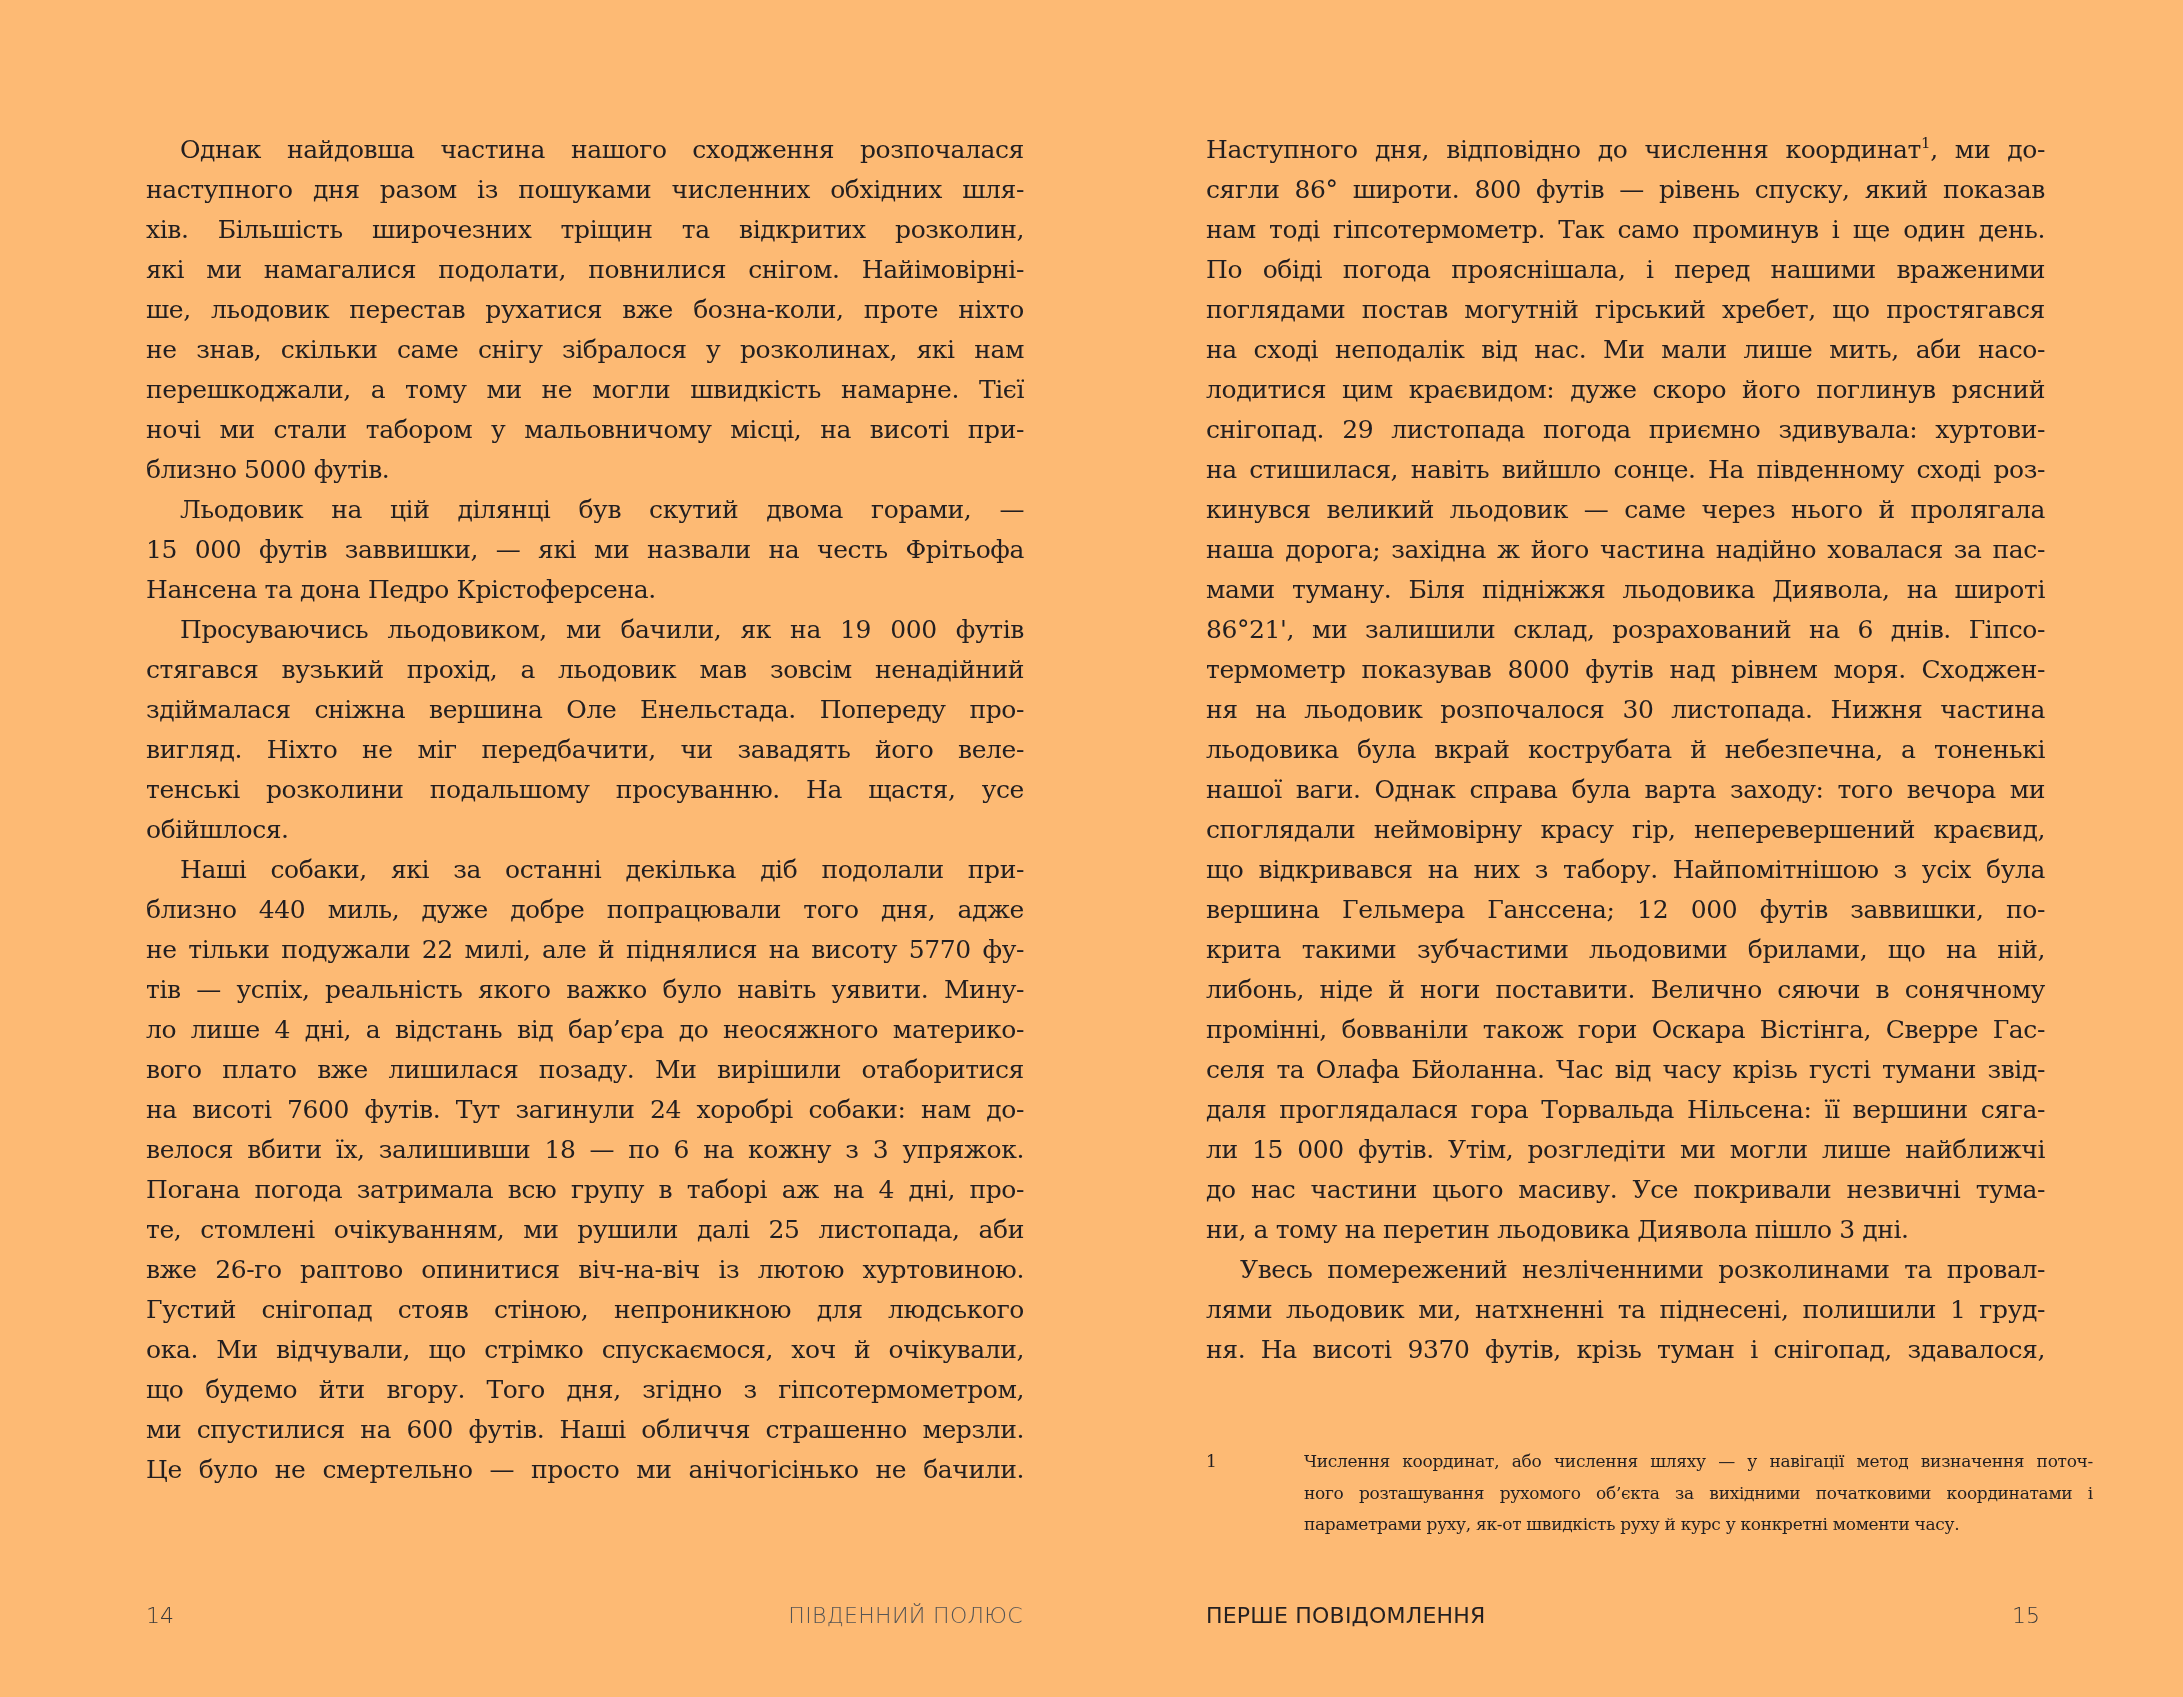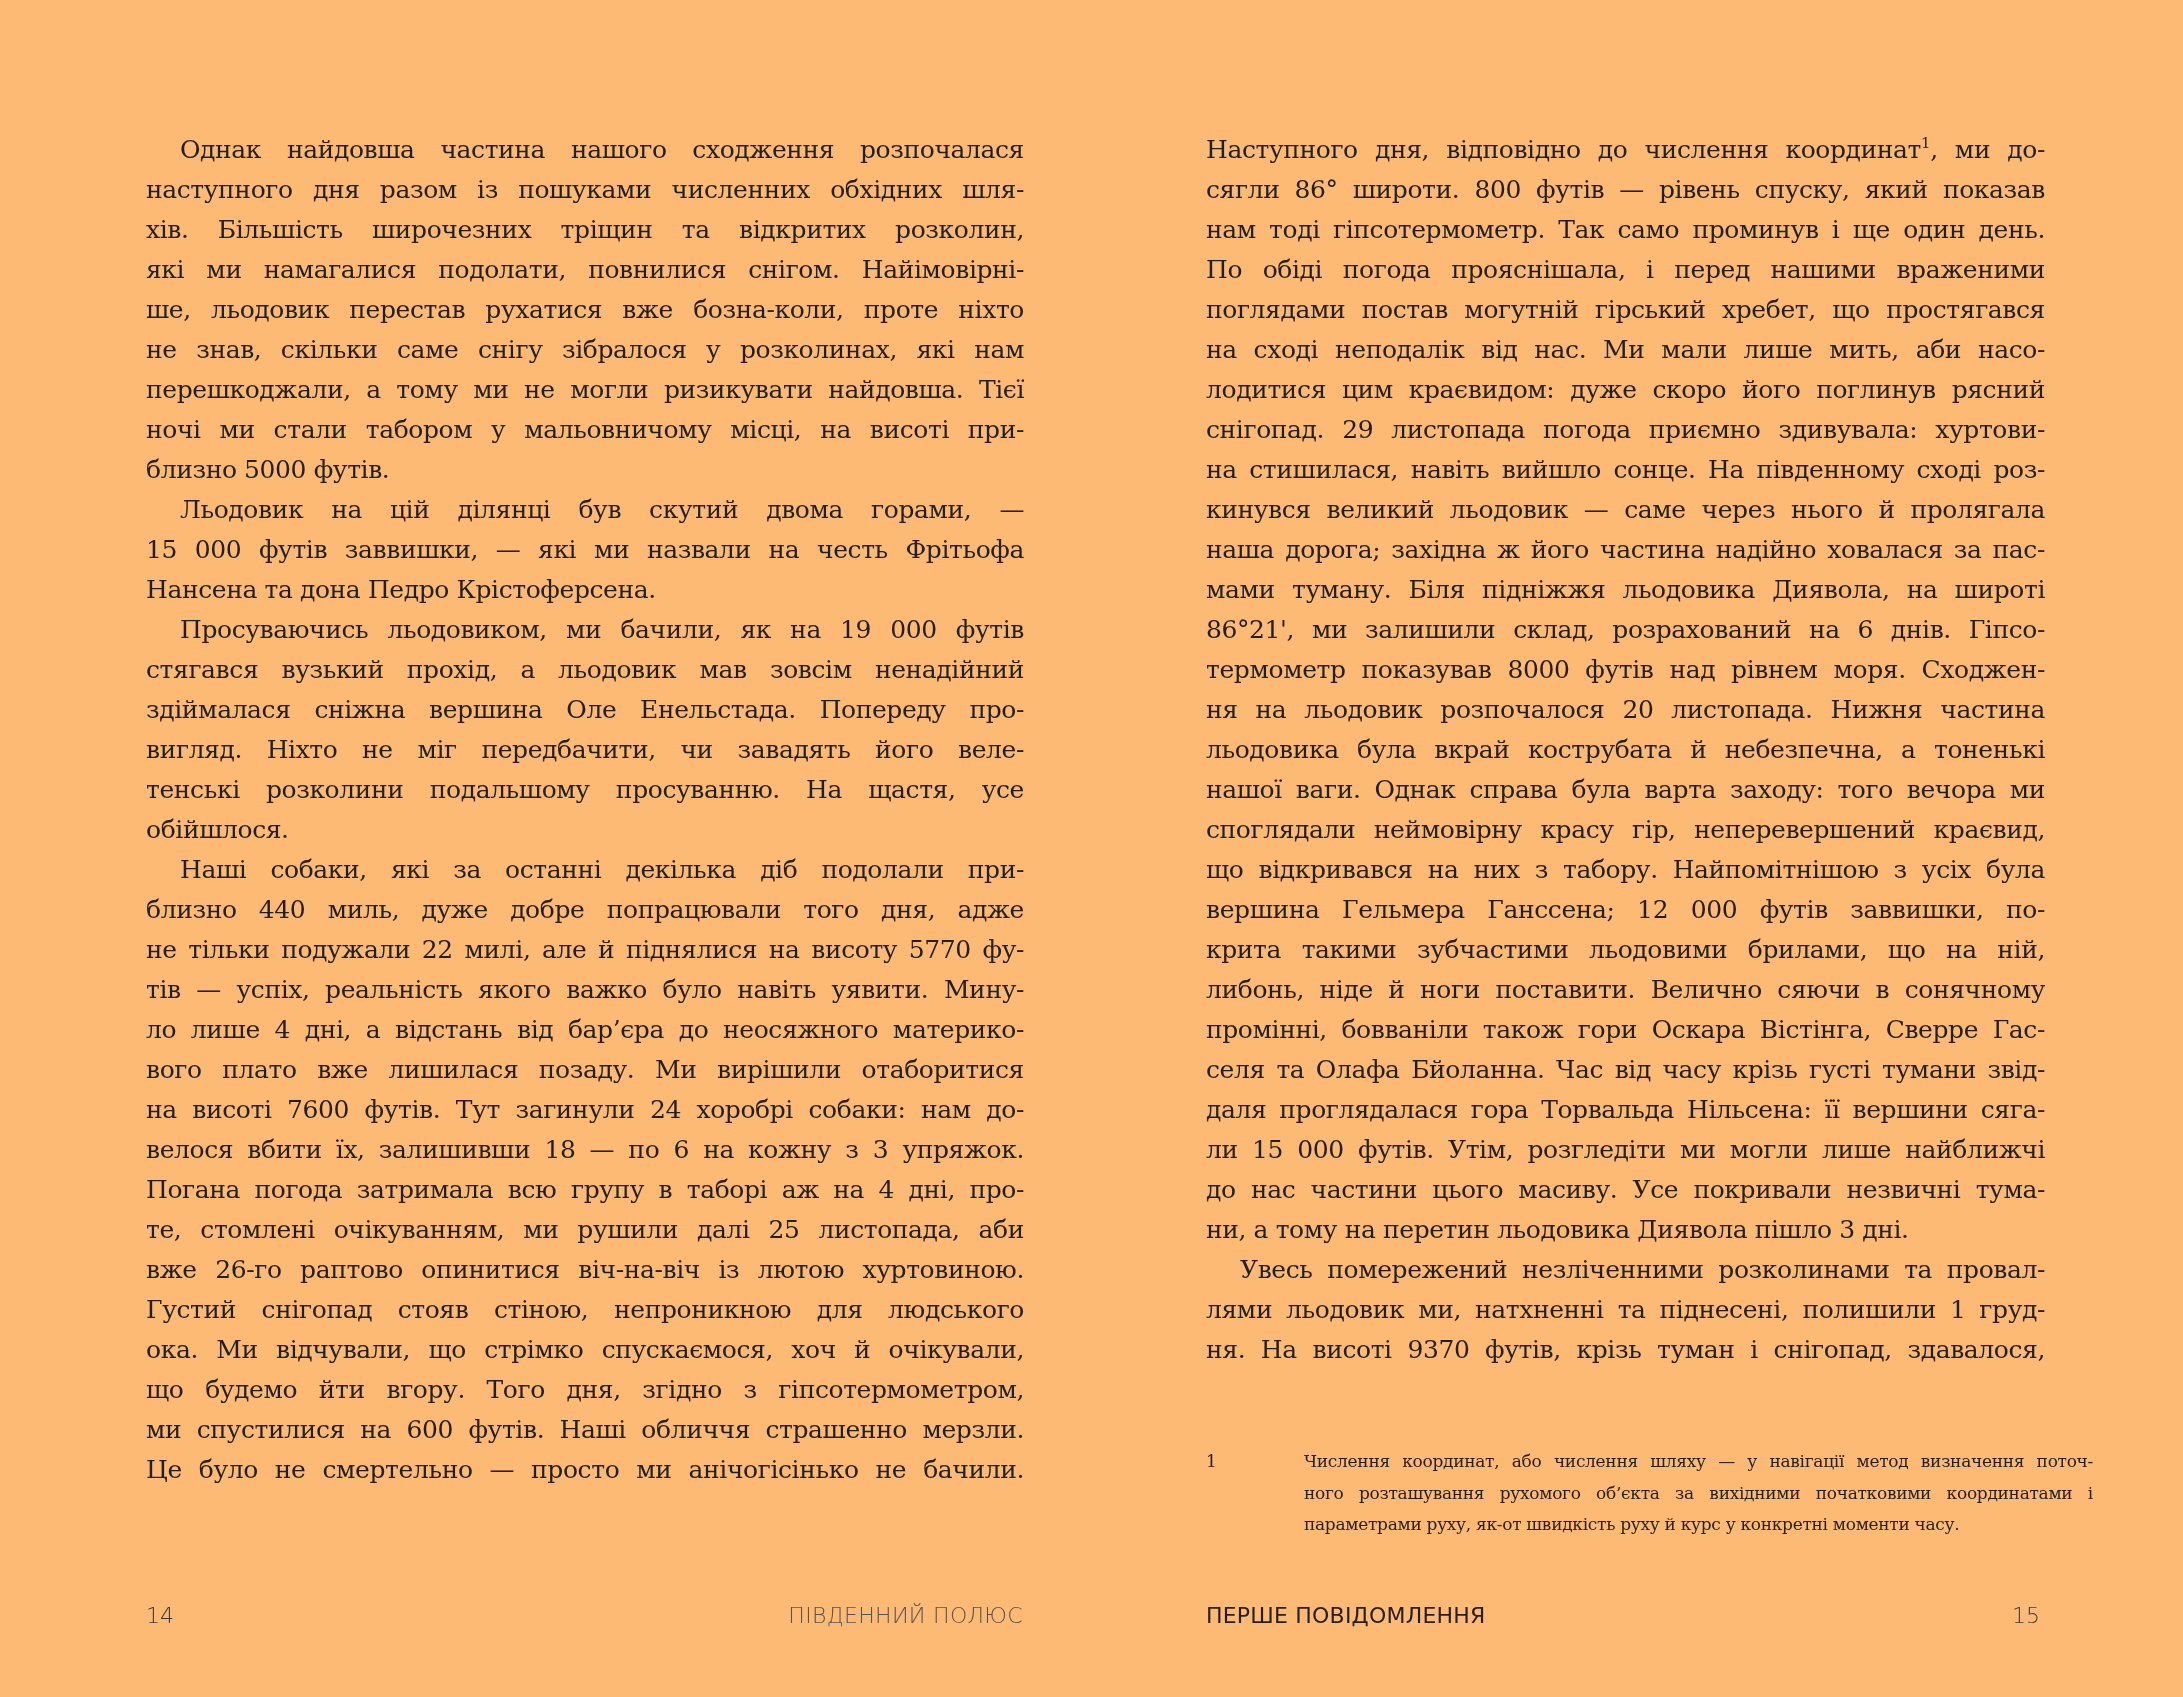--- a/index.html
+++ b/index.html
@@ -61,21 +61,21 @@
 <div class="spread">
 
   <div class="page left">
     <div class="body-text" id="left-body">
         <span class="line indent"><span>Однак найдовша частина нашого сходження розпочалася</span></span>
         <span class="line"><span>наступного дня разом із пошуками численних обхідних шля-</span></span>
         <span class="line"><span>хів. Більшість широчезних тріщин та відкритих розколин,</span></span>
         <span class="line"><span>які ми намагалися подолати, повнилися снігом. Найімовірні-</span></span>
         <span class="line"><span>ше, льодовик перестав рухатися вже бозна-коли, проте ніхто</span></span>
         <span class="line"><span>не знав, скільки саме снігу зібралося у розколинах, які нам</span></span>
-        <span class="line"><span>перешкоджали, а тому ми не могли ризикувати найдовша. Тієї</span></span>
+        <span class="line"><span>перешкоджали, а тому ми не могли швидкість намарне. Тієї</span></span>
         <span class="line"><span>ночі ми стали табором у мальовничому місці, на висоті при-</span></span>
         <span class="line last"><span>близно 5000 футів.</span></span>
         <span class="line indent"><span>Льодовик на цій ділянці був скутий двома горами, —</span></span>
         <span class="line"><span>15 000 футів заввишки, — які ми назвали на честь Фрітьофа</span></span>
         <span class="line last"><span>Нансена та дона Педро Крістоферсена.</span></span>
         <span class="line indent"><span>Просуваючись льодовиком, ми бачили, як на 19 000 футів</span></span>
         <span class="line"><span>стягався вузький прохід, а льодовик мав зовсім ненадійний</span></span>
         <span class="line"><span>здіймалася сніжна вершина Оле Енельстада. Попереду про-</span></span>
         <span class="line"><span>вигляд. Ніхто не міг передбачити, чи завадять його веле-</span></span>
         <span class="line"><span>тенські розколини подальшому просуванню. На щастя, усе</span></span>
@@ -110,21 +110,21 @@
         <span class="line"><span>поглядами постав могутній гірський хребет, що простягався</span></span>
         <span class="line"><span>на сході неподалік від нас. Ми мали лише мить, аби насо-</span></span>
         <span class="line"><span>лодитися цим краєвидом: дуже скоро його поглинув рясний</span></span>
         <span class="line"><span>снігопад. 29 листопада погода приємно здивувала: хуртови-</span></span>
         <span class="line"><span>на стишилася, навіть вийшло сонце. На південному сході роз-</span></span>
         <span class="line"><span>кинувся великий льодовик — саме через нього й пролягала</span></span>
         <span class="line"><span>наша дорога; західна ж його частина надійно ховалася за пас-</span></span>
         <span class="line"><span>мами туману. Біля підніжжя льодовика Диявола, на широті</span></span>
         <span class="line"><span>86°21', ми залишили склад, розрахований на 6 днів. Гіпсо-</span></span>
         <span class="line"><span>термометр показував 8000 футів над рівнем моря. Сходжен-</span></span>
-        <span class="line"><span>ня на льодовик розпочалося 20 листопада. Нижня частина</span></span>
+        <span class="line"><span>ня на льодовик розпочалося 30 листопада. Нижня частина</span></span>
         <span class="line"><span>льодовика була вкрай кострубата й небезпечна, а тоненькі</span></span>
         <span class="line"><span>нашої ваги. Однак справа була варта заходу: того вечора ми</span></span>
         <span class="line"><span>споглядали неймовірну красу гір, неперевершений краєвид,</span></span>
         <span class="line"><span>що відкривався на них з табору. Найпомітнішою з усіх була</span></span>
         <span class="line"><span>вершина Гельмера Ганссена; 12 000 футів заввишки, по-</span></span>
         <span class="line"><span>крита такими зубчастими льодовими брилами, що на ній,</span></span>
         <span class="line"><span>либонь, ніде й ноги поставити. Велично сяючи в сонячному</span></span>
         <span class="line"><span>промінні, бовваніли також гори Оскара Вістінга, Сверре Гас-</span></span>
         <span class="line"><span>селя та Олафа Бйоланна. Час від часу крізь густі тумани звід-</span></span>
         <span class="line"><span>даля проглядалася гора Торвальда Нільсена: її вершини сяга-</span></span>

